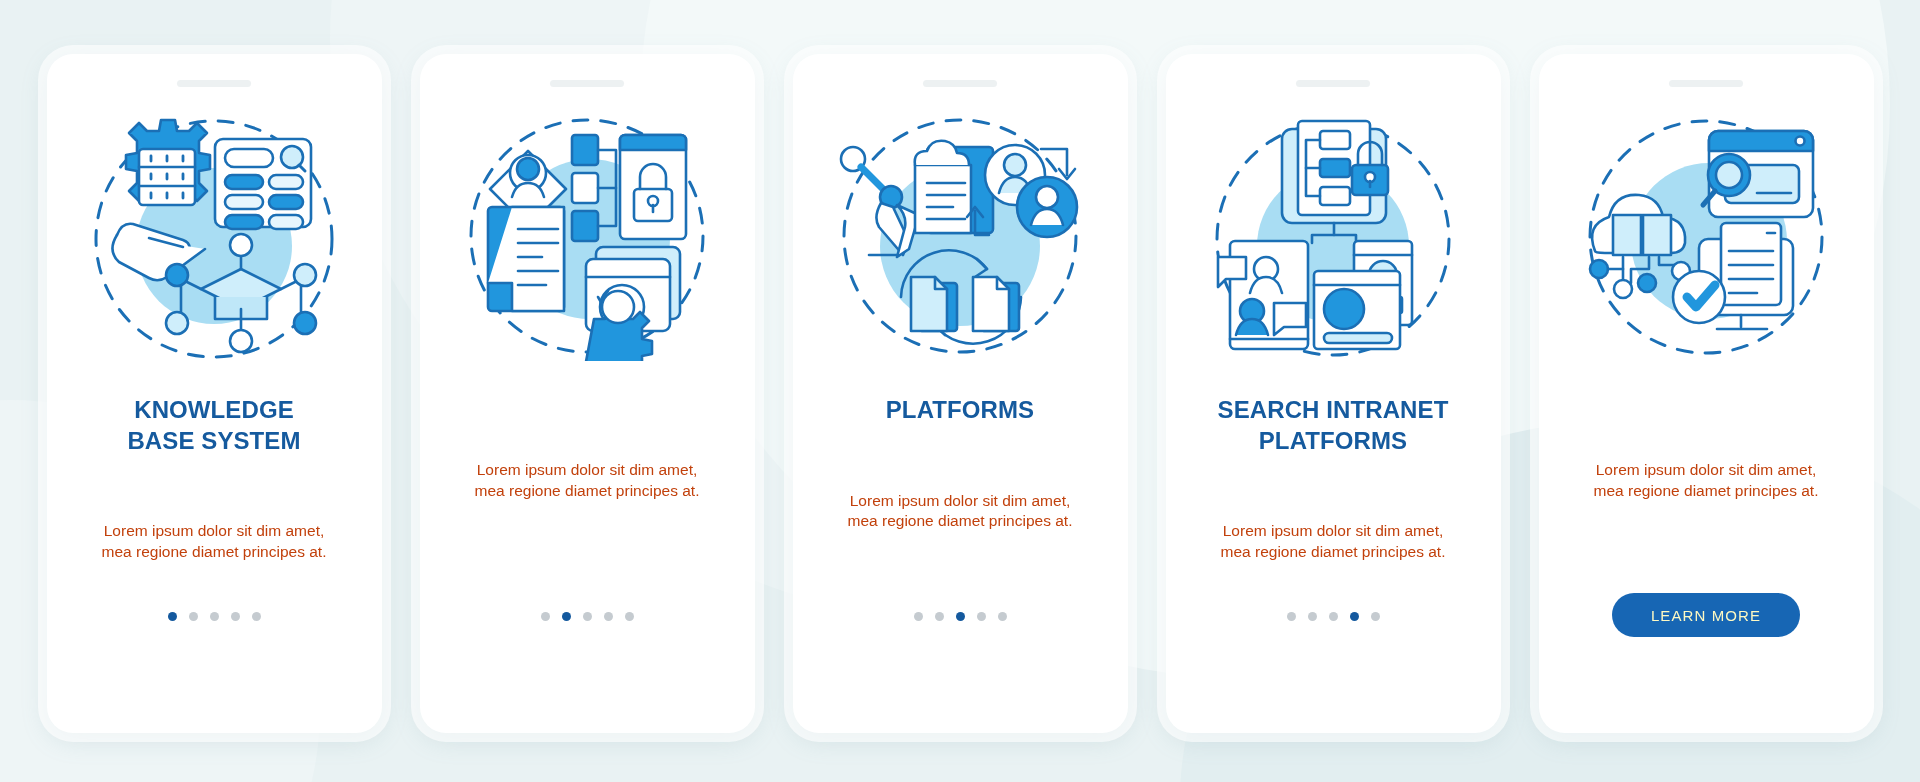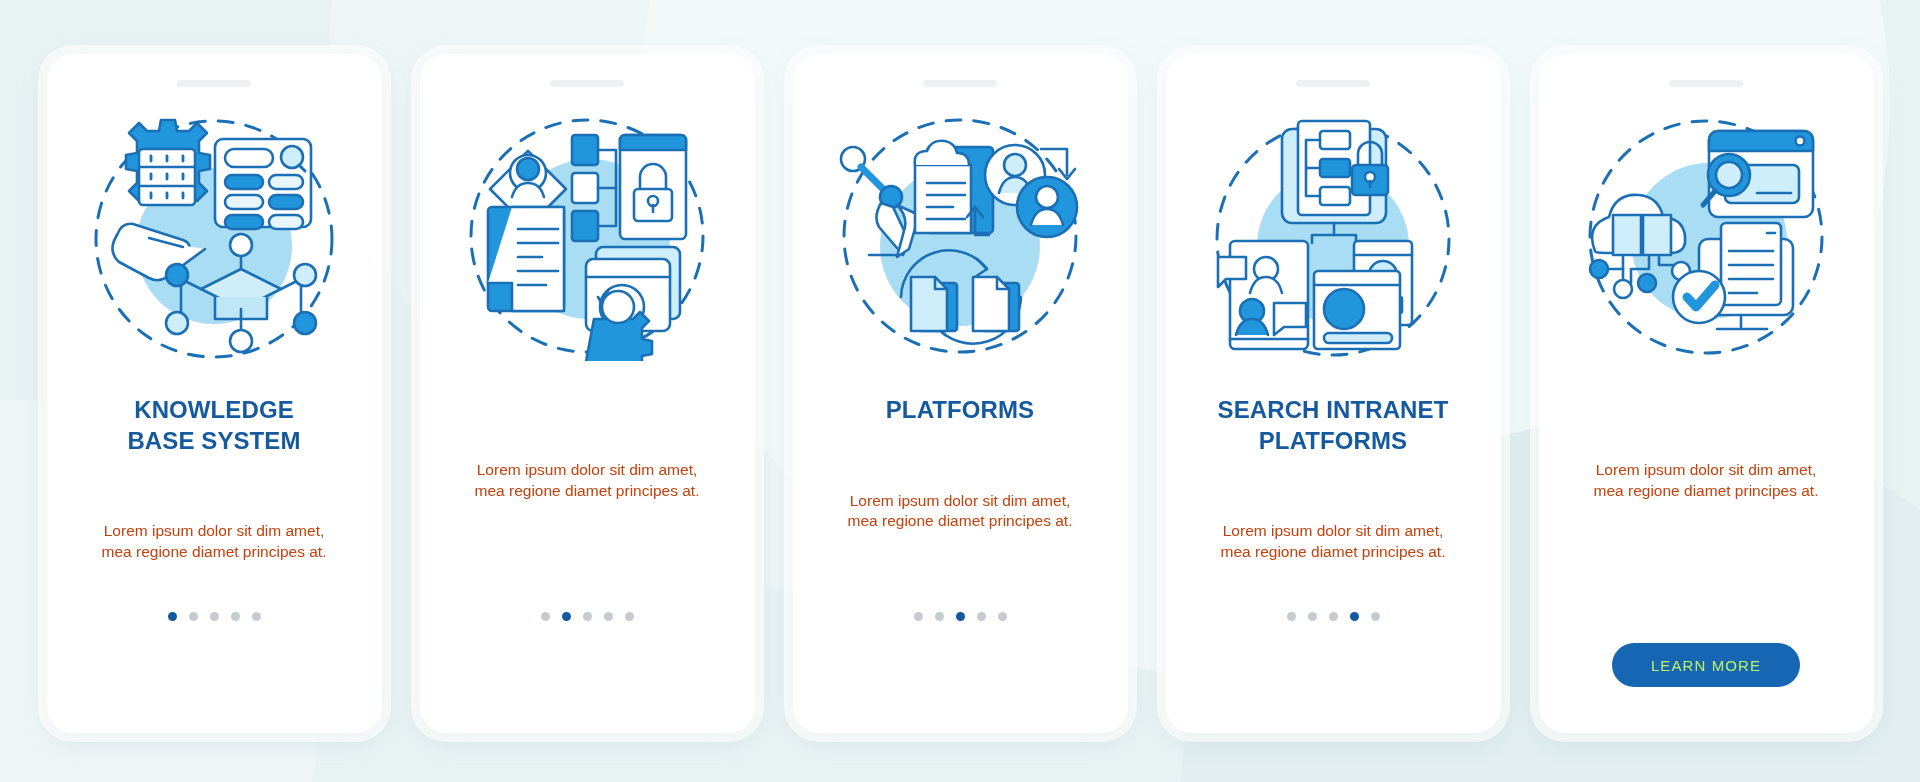--- a/index.html
+++ b/index.html
@@ -122,27 +122,27 @@
   }
   .dot {
     width: 9px; height: 9px;
     border-radius: 50%;
     background: #c5cbd0;
   }
   .dot.active { background: #14599e; }
 
   .learn-btn {
     margin-top: auto;
-    margin-bottom: 46px;
+    margin-bottom: 96px;
     width: 188px;
     height: 44px;
     border: none;
     border-radius: 22px;
     background: #1766b4;
-    color: #bef264;
+    color: #fef9c3;
     font-family: "Liberation Sans", sans-serif;
     font-size: 15px;
     letter-spacing: 1.1px;
     cursor: pointer;
   }
 </style>
 </head>
 <body>
 
 <div id="bg-layer">

